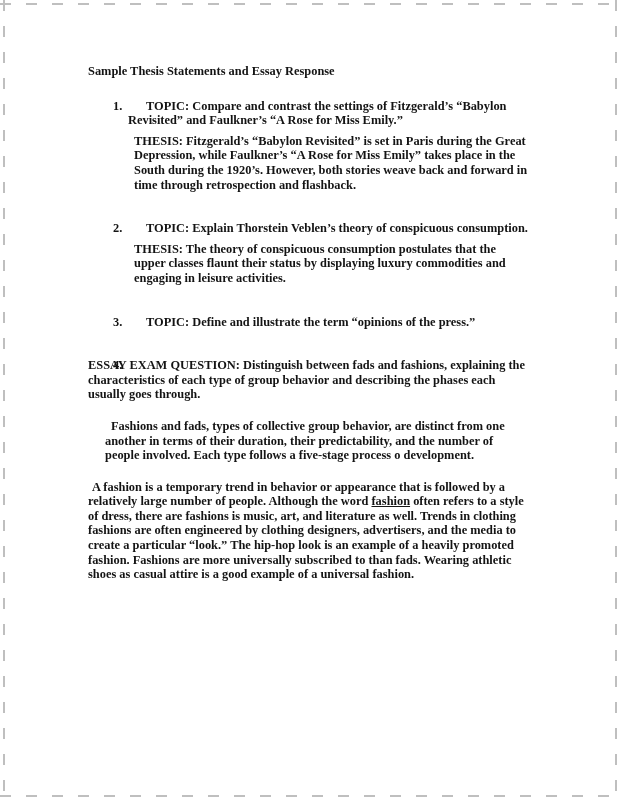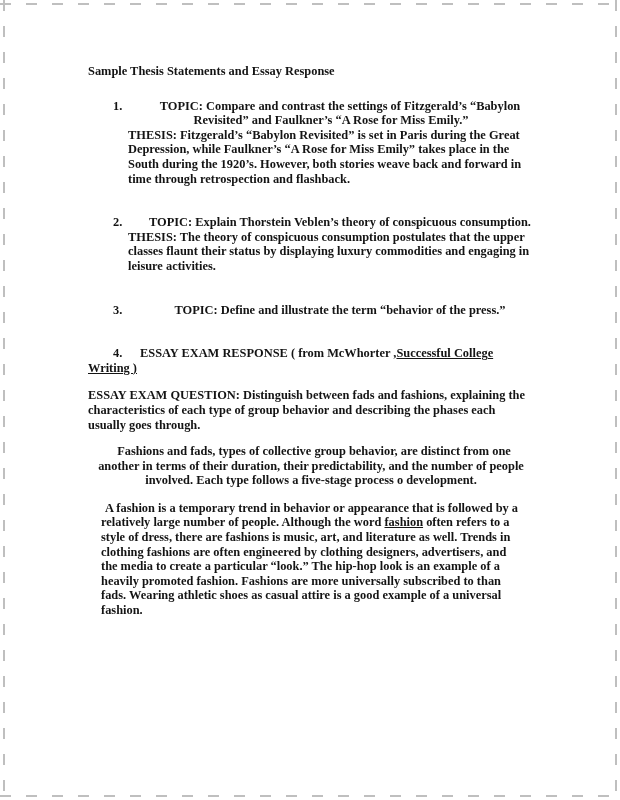--- a/index.html
+++ b/index.html
@@ -34,30 +34,30 @@
     font-weight: 700;
     font-size: 12.4px;
     line-height: 14.6px;
     text-align: left;
   }
   .title { margin: 0 0 20px 0; font-size: 12.4px; font-weight: 700; }
 
   .items { margin-left: 40px; }
   .item { position: relative; width: 406px; margin-bottom: 29px; }
   .num { position: absolute; left: -15px; top: 0; }
-  .topic { margin: 0; text-indent: 18px; text-align: center; }
-  .thesis { margin: 0; }
+  .topic { margin: 0; text-indent: 18px; }
+  .thesis { margin: 6px; }
 
   .essay-heading { margin: 0 0 13px 0; }
   .eh1 { padding-left: 52px; }
   .u { text-decoration: underline; }
 
   .question { margin: 0 0 12px 0; }
-  .p1 { margin: 8px; text-indent: 6px; text-align: center; }
-  .p2 { margin: 13px; text-indent: 4px; }
+  .p1 { margin: 17px; text-indent: 6px; }
+  .p2 { margin: 0; text-indent: 4px; }
 </style>
 </head>
 <body>
 
 <div class="canvas">
   <div class="dash h top"></div>
   <div class="dash h bottom"></div>
   <div class="dash v left"></div>
   <div class="dash v right"></div>
 
@@ -73,33 +73,29 @@
       </div>
 
       <div class="item">
         <span class="num">2.</span>
         <p class="topic"><span>TOPIC:</span><span> Explain Thorstein Veblen’s theory of conspicuous consumption.</span></p>
         <p class="thesis"><span>THESIS:</span><span> The theory of conspicuous consumption postulates that the upper classes flaunt their status by displaying luxury commodities and engaging in leisure activities.</span></p>
       </div>
 
       <div class="item">
         <span class="num">3.</span>
-        <p class="topic"><span>TOPIC:</span><span> Define and illustrate the term “behavior of the press.”</span></p>
+        <p class="topic"><span>TOPIC:</span><span> Define and illustrate the term “opinions of the press.”</span></p>
       </div>
 
       <div class="item">
         <span class="num">4.</span>
       </div>
 
     </div>
 
-    <div class="essay-heading">
-      <div class="eh1"><span>ESSAY EXAM RESPONSE ( from McWhorter ,</span><span class="u">Successful College</span></div>
-      <div class="eh2"><span class="u">Writing )</span></div>
-    </div>
 
     <p class="question"><span>ESSAY EXAM QUESTION:</span><span> Distinguish between fads and fashions, explaining the characteristics of each type of group behavior and describing the phases each usually goes through.</span></p>
 
     <p class="p1">Fashions and fads, types of collective group behavior, are distinct from one another in terms of their duration, their predictability, and the number of people involved. Each type follows a five-stage process o development.</p>
 
     <p class="p2"><span>A fashion is a temporary trend in behavior or appearance that is followed by a relatively large number of people. Although the word </span><span class="u">fashion</span><span> often refers to a style of dress, there are fashions is music, art, and literature as well. Trends in clothing fashions are often engineered by clothing designers, advertisers, and the media to create a particular “look.” The hip-hop look is an example of a heavily promoted fashion. Fashions are more universally subscribed to than fads. Wearing athletic shoes as casual attire is a good example of a universal fashion.</span></p>
 
   </div>
 </div>
 

